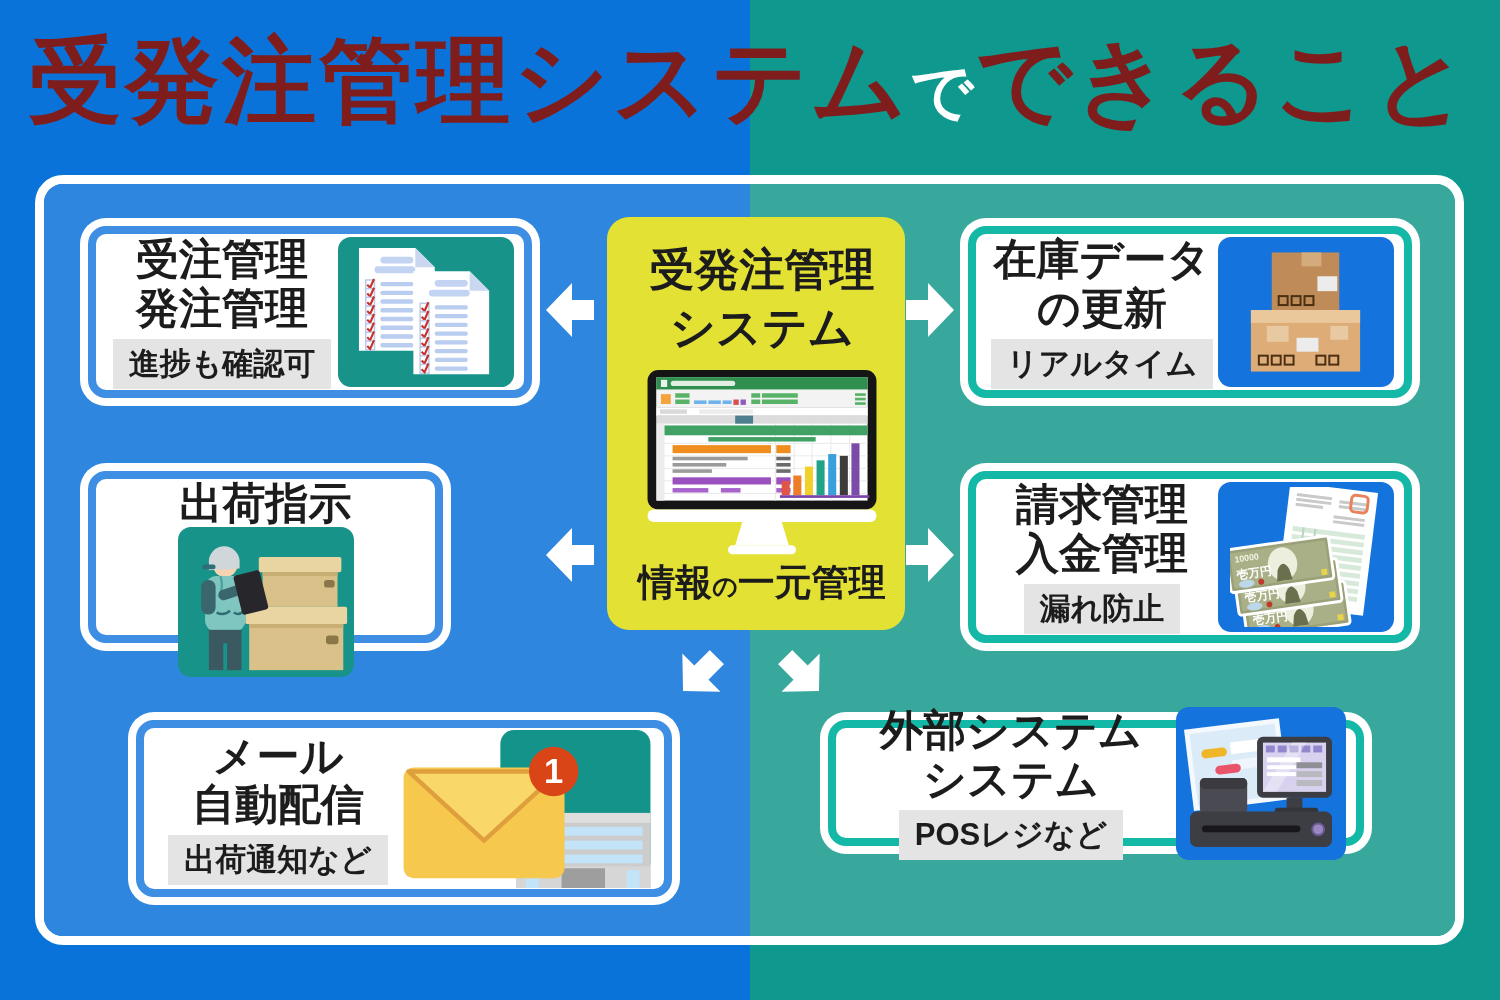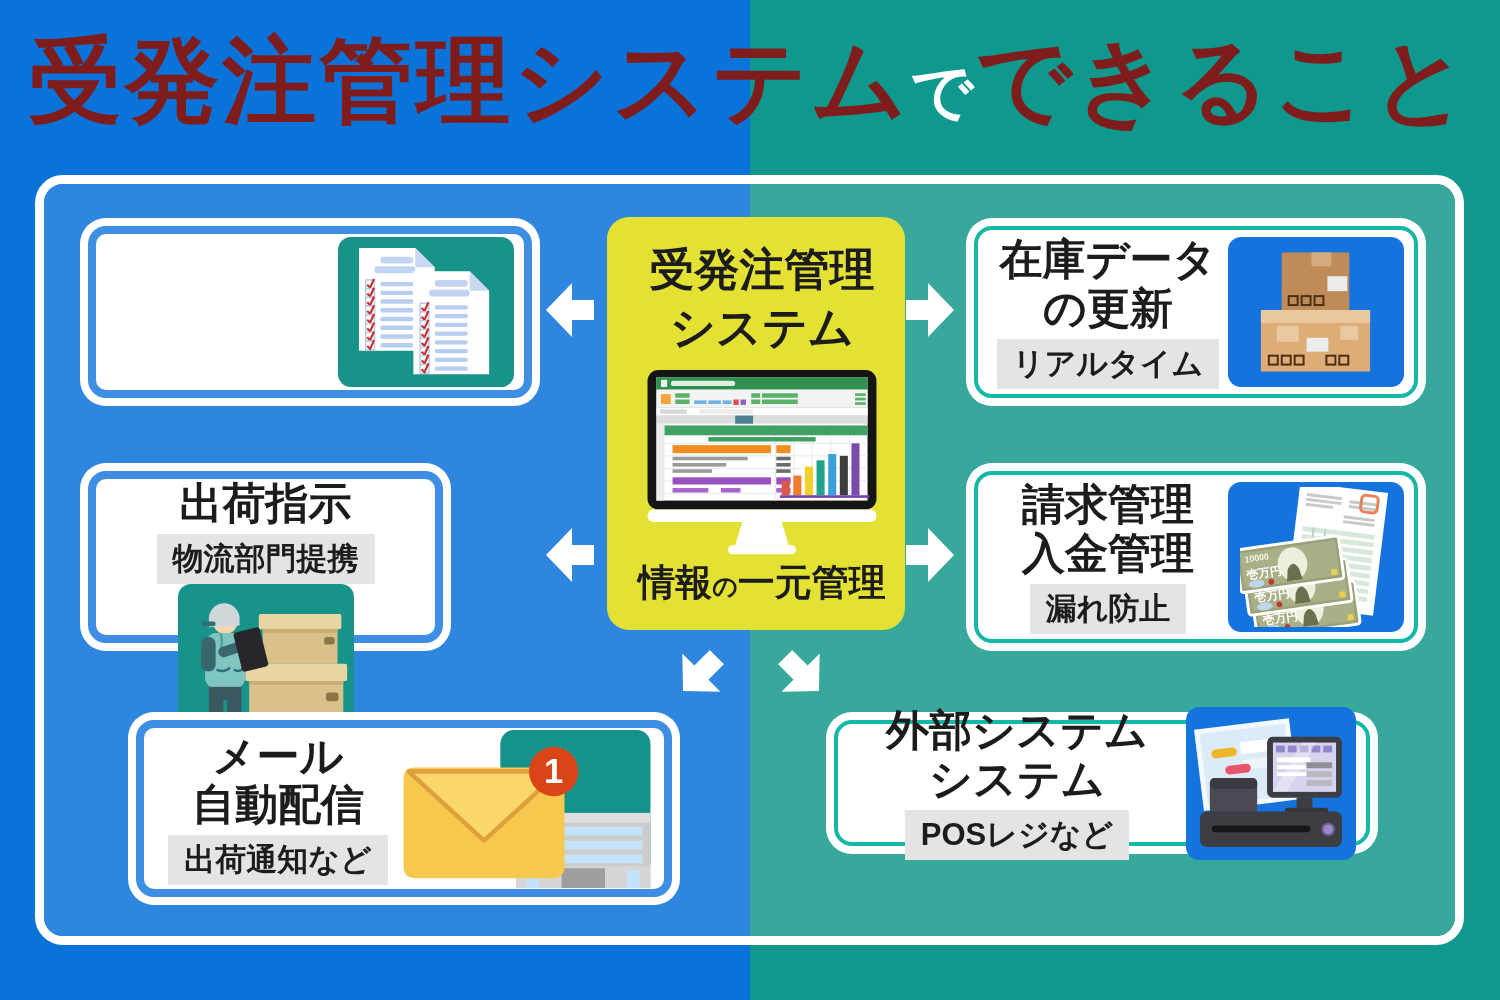--- a/index.html
+++ b/index.html
@@ -16,21 +16,21 @@
   
   .main-title{position:absolute;left:0;top:22px;width:100%;text-align:center;z-index:2;
               font-weight:bold;line-height:1.25;white-space:nowrap;}
   .t-main{font-size:94px;color:#7f1d1d;letter-spacing:3px;}
   .t-particle{font-size:62px;color:#fff;letter-spacing:2px;}
   .t-highlight{font-size:94px;color:#7f1d1d;letter-spacing:3px;}
   
   .card{position:absolute;background:#fff;border-radius:18px;box-sizing:border-box;
         box-shadow:0 0 0 8px #fff;display:flex;align-items:center;padding:0 10px;z-index:2;}
   .card.accent-blue{border:8px solid #3e8ee4;}
-  .card.accent-teal{border:4px solid #14b8a6;margin-left:6px;}
+  .card.accent-teal{border:8px solid #14b8a6;}
   .card-text{flex:1;display:flex;flex-direction:column;align-items:center;gap:7px;min-width:0;}
   .card-title{font-size:43px;font-weight:bold;line-height:1.12;text-align:center;}
   .tline{display:block;}
   .card-tag{background:#e4e4e4;font-size:31px;font-weight:bold;padding:4px 16px;white-space:nowrap;}
   .icon-tile{flex:none;border-radius:13px;display:flex;align-items:center;justify-content:center;}
   .tile-teal{background:#17938a;width:176px;height:150px;}
   .tile-blue{background:#1473dc;width:176px;height:150px;}
   .tile-blue-wide{background:#1473dc;width:170px;height:153px;border-radius:13px;
                   display:flex;align-items:center;justify-content:center;flex:none;}
   .icon-wrap{flex:none;display:flex;align-items:center;justify-content:center;}
@@ -138,20 +138,25 @@
       <polygon points="108,170 152,170 160,196 100,196" fill="#ffffff"></polygon>
       <rect x="92" y="196" width="76" height="10" rx="5" fill="#ffffff"></rect>
     </svg>
     <div class="center-caption">
       <span class="c-big">情報</span><span class="c-small">の</span><span class="c-big">一元管理</span>
     </div>
   </div>
 
   <div class="card accent-blue" style="left:88px;top:226px;width:444px;height:172px;">
     <div class="card-text">
+      <div class="card-title">
+        <span class="tline">受注管理</span>
+        <span class="tline">発注管理</span>
+      </div>
+      <div class="card-tag">進捗も確認可</div>
     </div>
     <div class="icon-tile tile-teal">
       <svg width="150" height="136" viewBox="0 0 150 140">
         <defs>
           <g id="chkrow">
             <rect x="0" y="0" width="9" height="9" fill="#fff" stroke="#b9c9e8" stroke-width="1.5"></rect>
             <path d="M1.5,5 L4.5,8 L8.5,-1" stroke="#c9302c" stroke-width="2.2" fill="none"></path>
             <rect x="15" y="2" width="34" height="4.5" rx="2" fill="#b9cdf0"></rect>
           </g>
           <g id="chkdoc">
@@ -173,21 +178,20 @@
         <use href="#chkdoc" x="62" y="28"></use>
       </svg>
     </div>
   </div>
 
   <div class="card accent-blue" style="left:88px;top:471px;width:355px;height:172px;flex-direction:column;">
     <div class="card-text">
       <div class="card-title">
         <span class="tline">出荷指示</span>
       </div>
-      <div class="card-tag">物流部門提携</div>
     </div>
     <div class="icon-tile tile-teal">
       <svg width="168" height="146" viewBox="0 0 175 150">
         <rect x="80" y="28" width="86" height="16" rx="2" fill="#e9d5a2"></rect>
         <rect x="84" y="44" width="78" height="36" fill="#d9c189"></rect>
         <rect x="84" y="44" width="78" height="4" fill="#c9ae74"></rect>
         <rect x="148" y="52" width="11" height="8" rx="3" fill="#8a7648"></rect>
         <rect x="66" y="80" width="106" height="18" rx="2" fill="#e9d5a2"></rect>
         <rect x="70" y="98" width="98" height="48" fill="#d9c189"></rect>
         <rect x="70" y="98" width="98" height="4" fill="#c9ae74"></rect>

